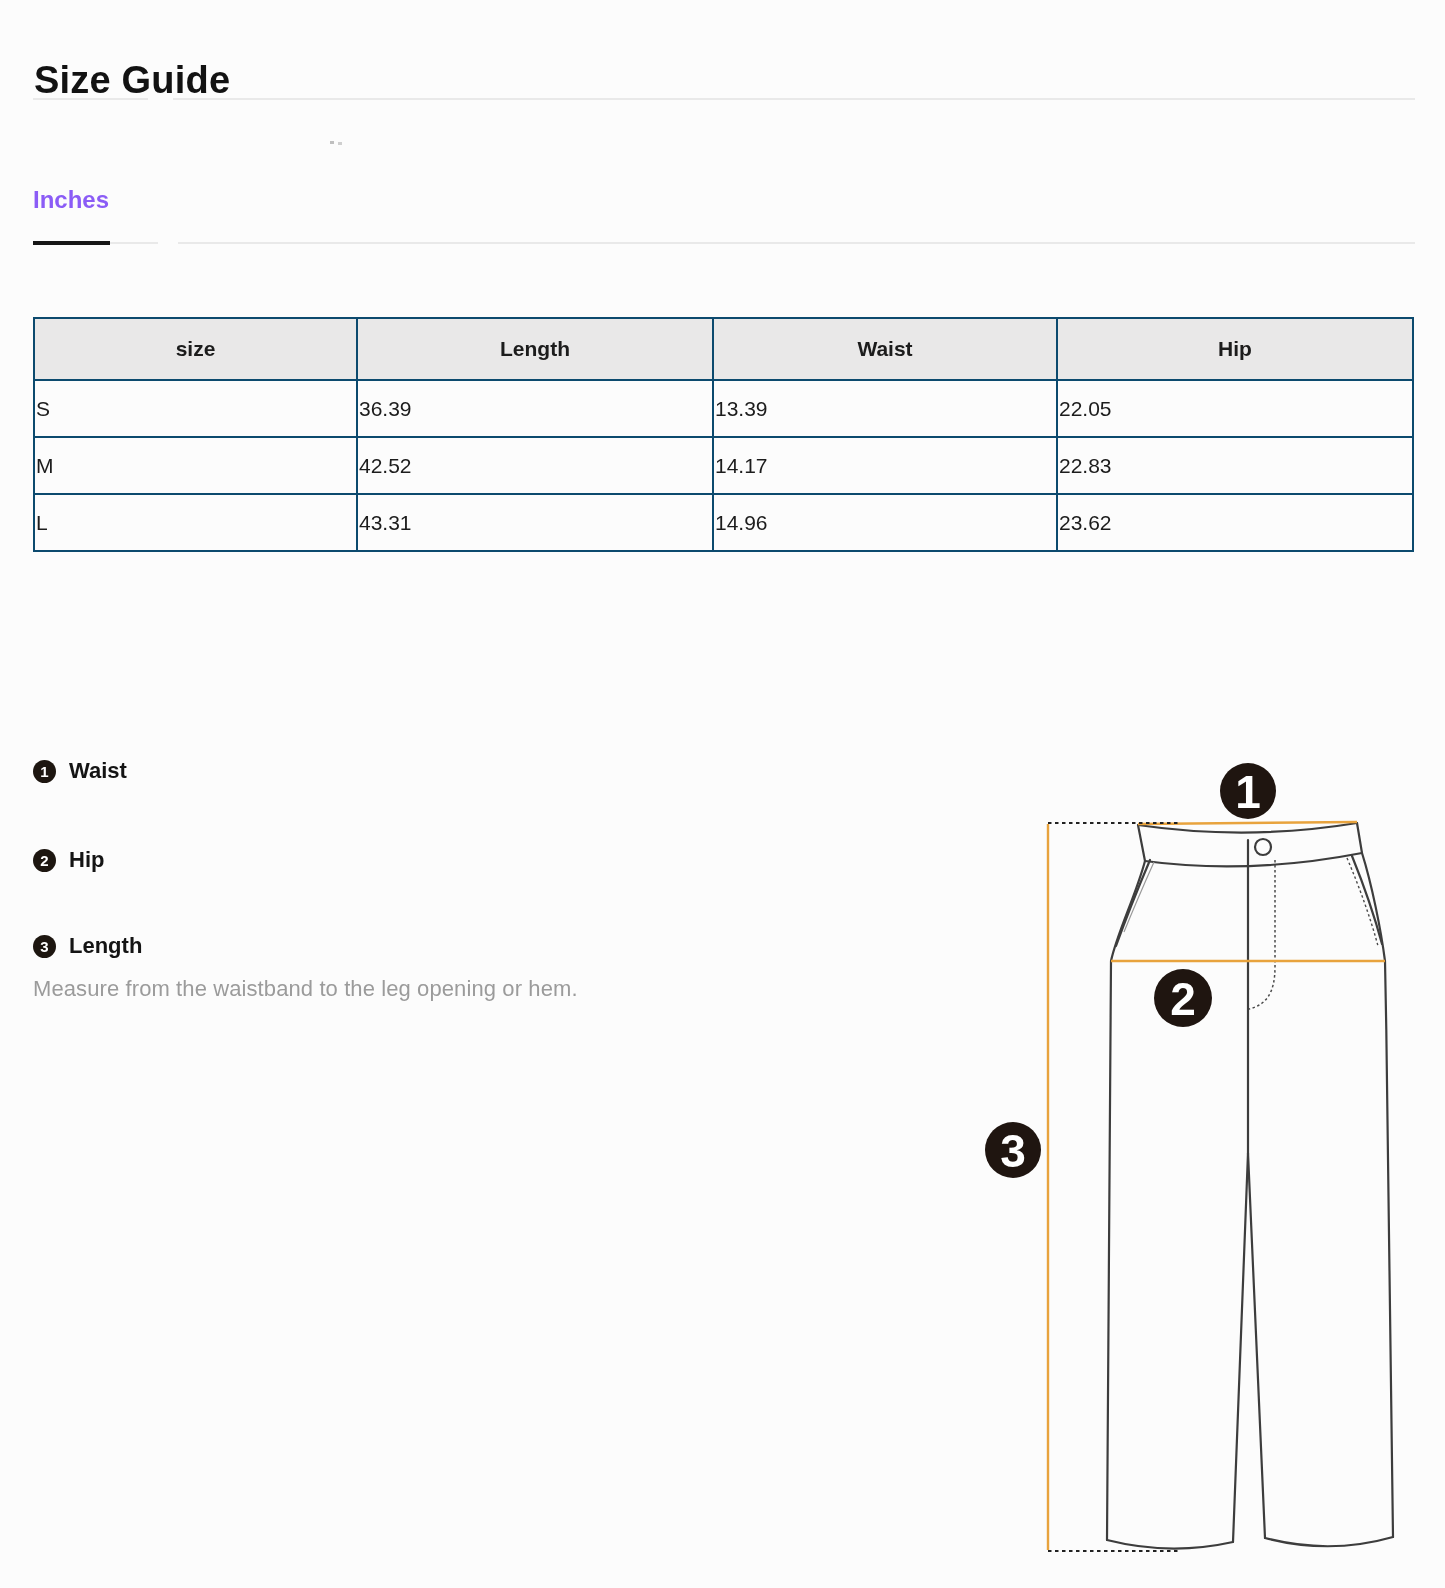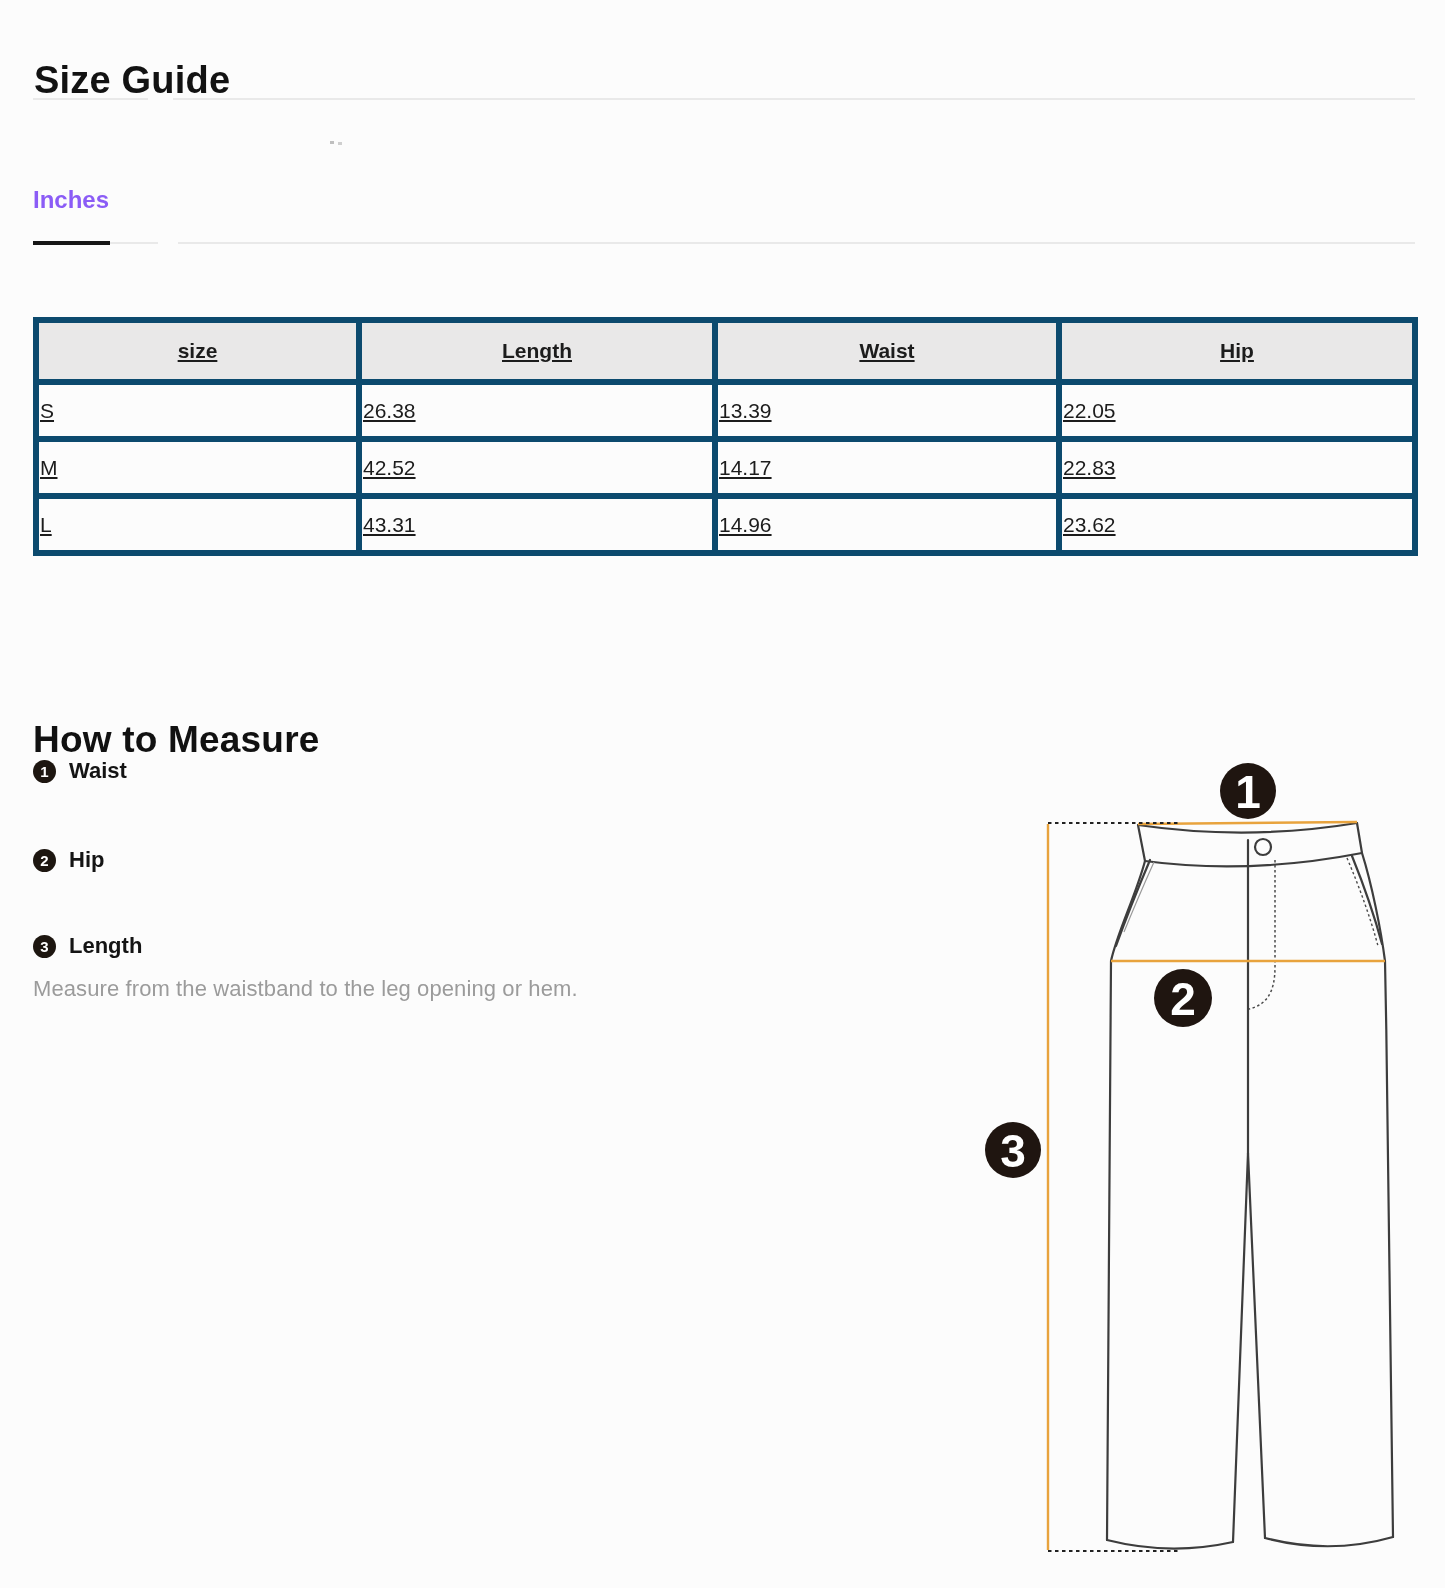--- a/index.html
+++ b/index.html
@@ -24,24 +24,23 @@
     position:absolute;left:33px;top:186px;
     font-size:24px;font-weight:700;color:#8b5cf6;
   }
   .tab-underline{position:absolute;left:33px;top:241px;width:77px;height:4px;background:#161616;}
 
   table.size-table{
     position:absolute;left:33px;top:317px;width:1379px;
     border-collapse:collapse;table-layout:fixed;
   }
   .size-table th,.size-table td{
-    border:6px solid #0c4a6e;
+    border:2px solid #0c4a6e;
     vertical-align:middle;
     box-sizing:border-box;
-    text-decoration:underline;
   }
   .size-table th{
     height:62px;background:#e9e8e8;
     font-size:21px;font-weight:700;color:#1c1c1c;
   }
   .size-table td{
     height:57px;background:#fcfcfc;
     font-size:21px;font-weight:400;color:#1c1c1c;
   }
 
@@ -98,40 +97,39 @@
       <tr>
         <th>size</th>
         <th>Length</th>
         <th>Waist</th>
         <th>Hip</th>
       </tr>
     </thead>
     <tbody>
       <tr>
         <td>S</td>
-        <td>26.38</td>
+        <td>36.39</td>
         <td>13.39</td>
         <td>22.05</td>
       </tr>
       <tr>
         <td>M</td>
         <td>42.52</td>
         <td>14.17</td>
         <td>22.83</td>
       </tr>
       <tr>
         <td>L</td>
         <td>43.31</td>
         <td>14.96</td>
         <td>23.62</td>
       </tr>
     </tbody>
   </table>
 
-  <h2 class="section-title">How to Measure</h2>
 
   <div class="hm-item" style="top:759px;">
     <span class="hm-badge">
         <span>1</span>
       </span>
     <span class="hm-label">Waist</span>
   </div>
 
   <div class="hm-item" style="top:848px;">
     <span class="hm-badge">

